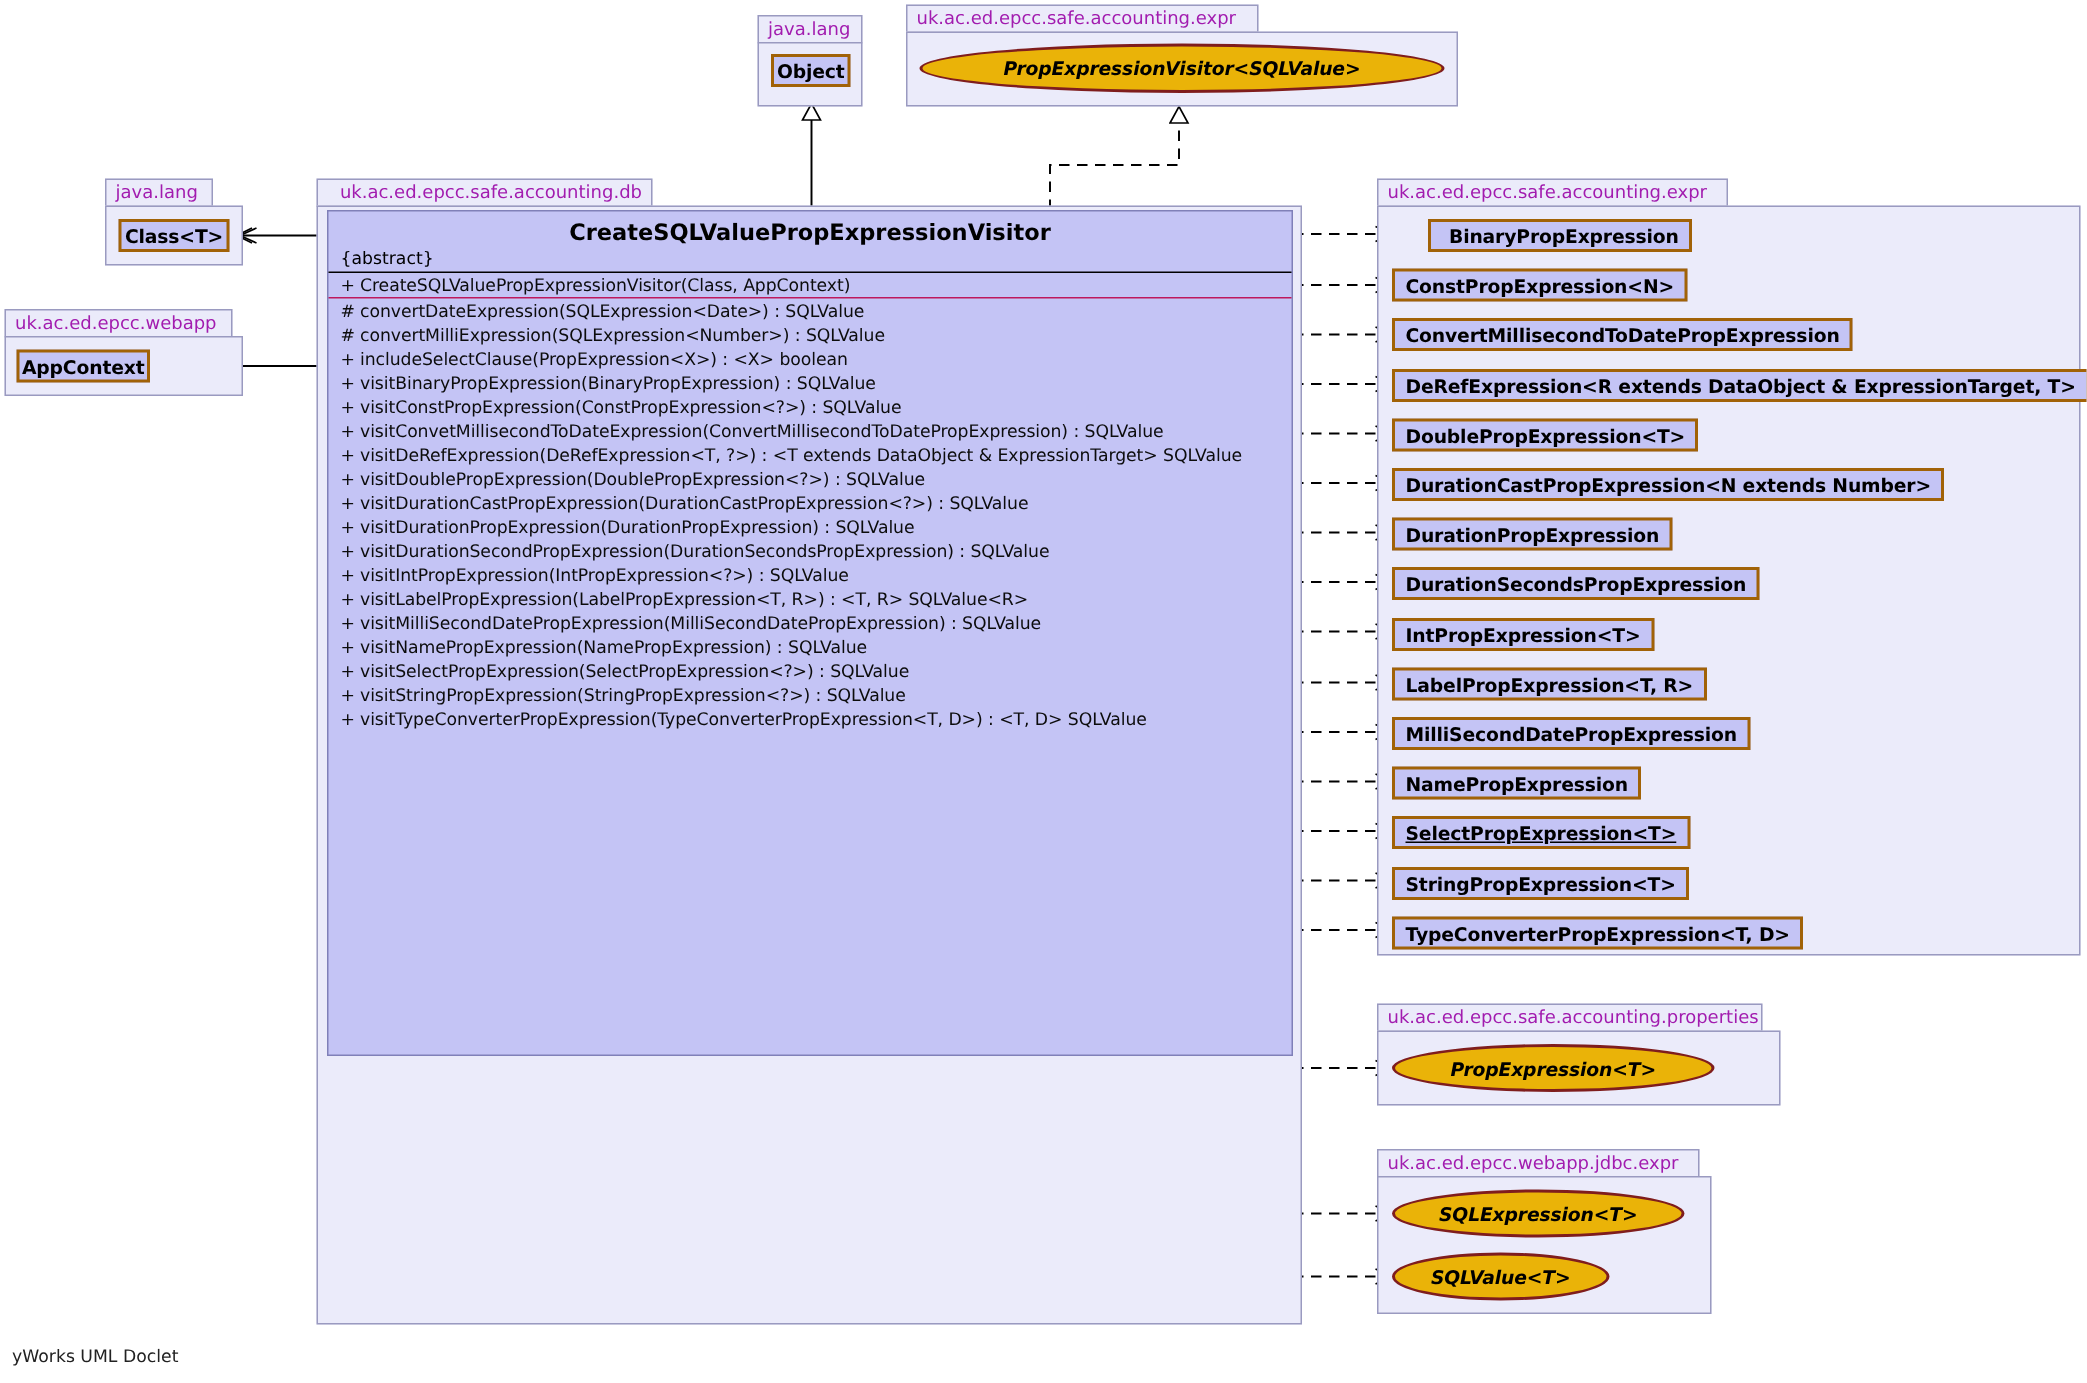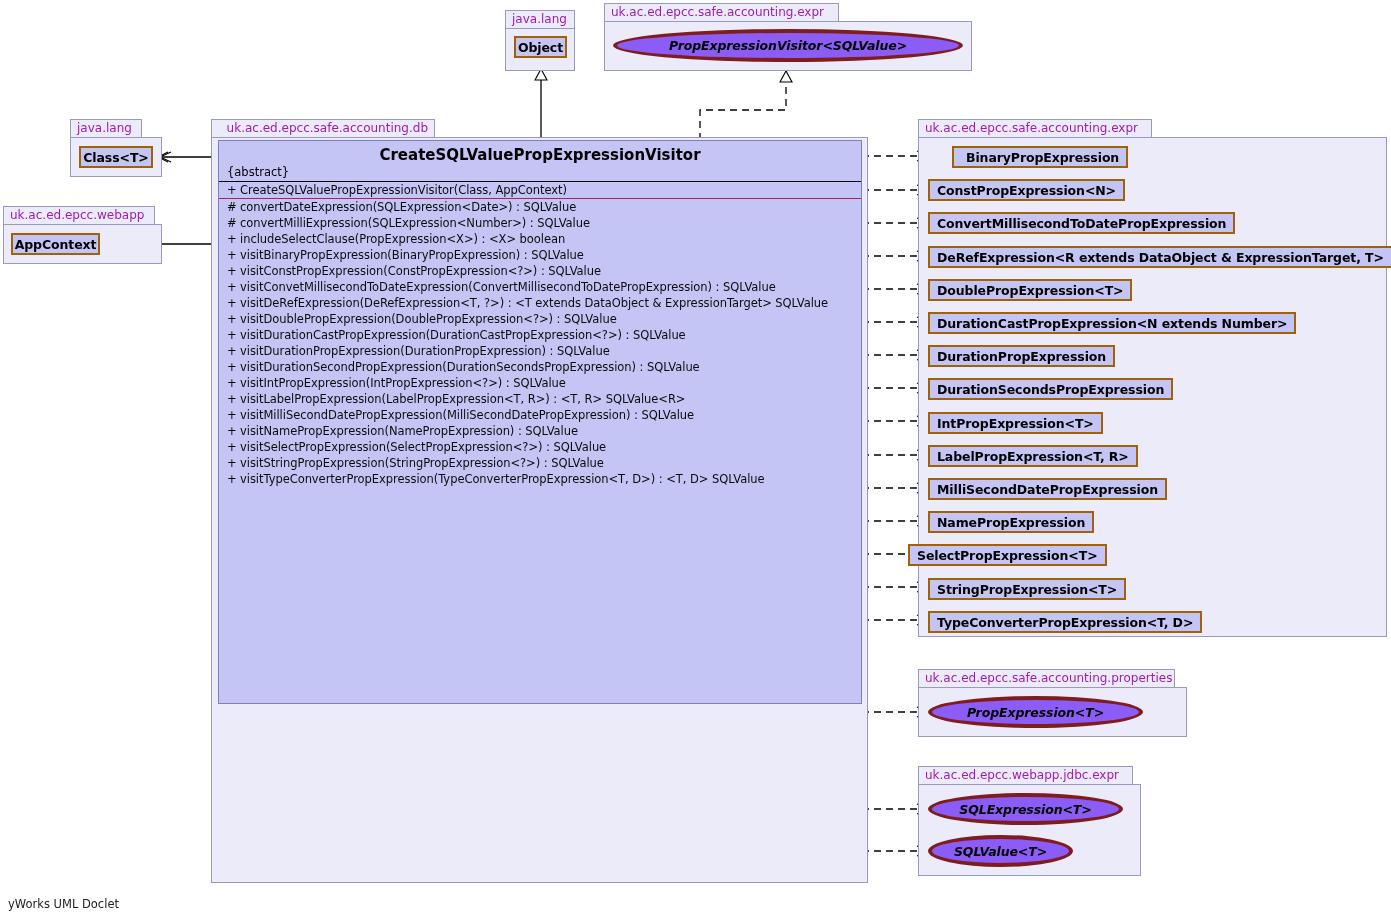--- a/index.html
+++ b/index.html
@@ -47,22 +47,22 @@
     display: flex;
     align-items: center;
     justify-content: center;
     white-space: nowrap;
     padding: 0 7px;
     height: 22px;
     letter-spacing: -0.1px;
   }
   .iface {
     position: absolute;
-    background: #8b5cf6;
-    border: 4px solid #7f1d1d;
+    background: #eab308;
+    border: 2px solid #7f1d1d;
     border-radius: 50%;
     box-sizing: border-box;
     font-size: 12.5px;
     font-weight: bold;
     font-style: italic;
     color: #000;
     display: flex;
     align-items: center;
     justify-content: center;
     white-space: nowrap;
@@ -221,21 +221,21 @@
       <div class="cls" style="left: 928px; top: 212px;">ConvertMillisecondToDatePropExpression</div>
       <div class="cls" style="left: 928px; top: 246px;">DeRefExpression&lt;R extends DataObject &amp; ExpressionTarget, T&gt;</div>
       <div class="cls" style="left: 928px; top: 279px;">DoublePropExpression&lt;T&gt;</div>
       <div class="cls" style="left: 928px; top: 312px;">DurationCastPropExpression&lt;N extends Number&gt;</div>
       <div class="cls" style="left: 928px; top: 345px;">DurationPropExpression</div>
       <div class="cls" style="left: 928px; top: 378px;">DurationSecondsPropExpression</div>
       <div class="cls" style="left: 928px; top: 412px;">IntPropExpression&lt;T&gt;</div>
       <div class="cls" style="left: 928px; top: 445px;">LabelPropExpression&lt;T, R&gt;</div>
       <div class="cls" style="left: 928px; top: 478px;">MilliSecondDatePropExpression</div>
       <div class="cls" style="left: 928px; top: 511px;">NamePropExpression</div>
-      <div class="cls" style="left: 908px; top: 544px;">SelectPropExpression&lt;T&gt;</div>
+      <div class="cls" style="left: 928px; top: 544px; text-decoration: underline;">SelectPropExpression&lt;T&gt;</div>
       <div class="cls" style="left: 928px; top: 578px;">StringPropExpression&lt;T&gt;</div>
       <div class="cls" style="left: 928px; top: 611px;">TypeConverterPropExpression&lt;T, D&gt;</div>
     </div>
 
   <div class="pkg-tab" style="left:918px; top:669px; width:257px;">uk.ac.ed.epcc.safe.accounting.properties</div>
   <div class="pkg" style="left:918px; top:687px; width:269px; height:50px;"></div>
   <div class="iface" style="left:928px; top:696px; width:215px; height:32px;">PropExpression&lt;T&gt;</div>
 
   <div class="pkg-tab" style="left:918px; top:766px; width:215px;">uk.ac.ed.epcc.webapp.jdbc.expr</div>
   <div class="pkg" style="left:918px; top:784px; width:223px; height:92px;"></div>

